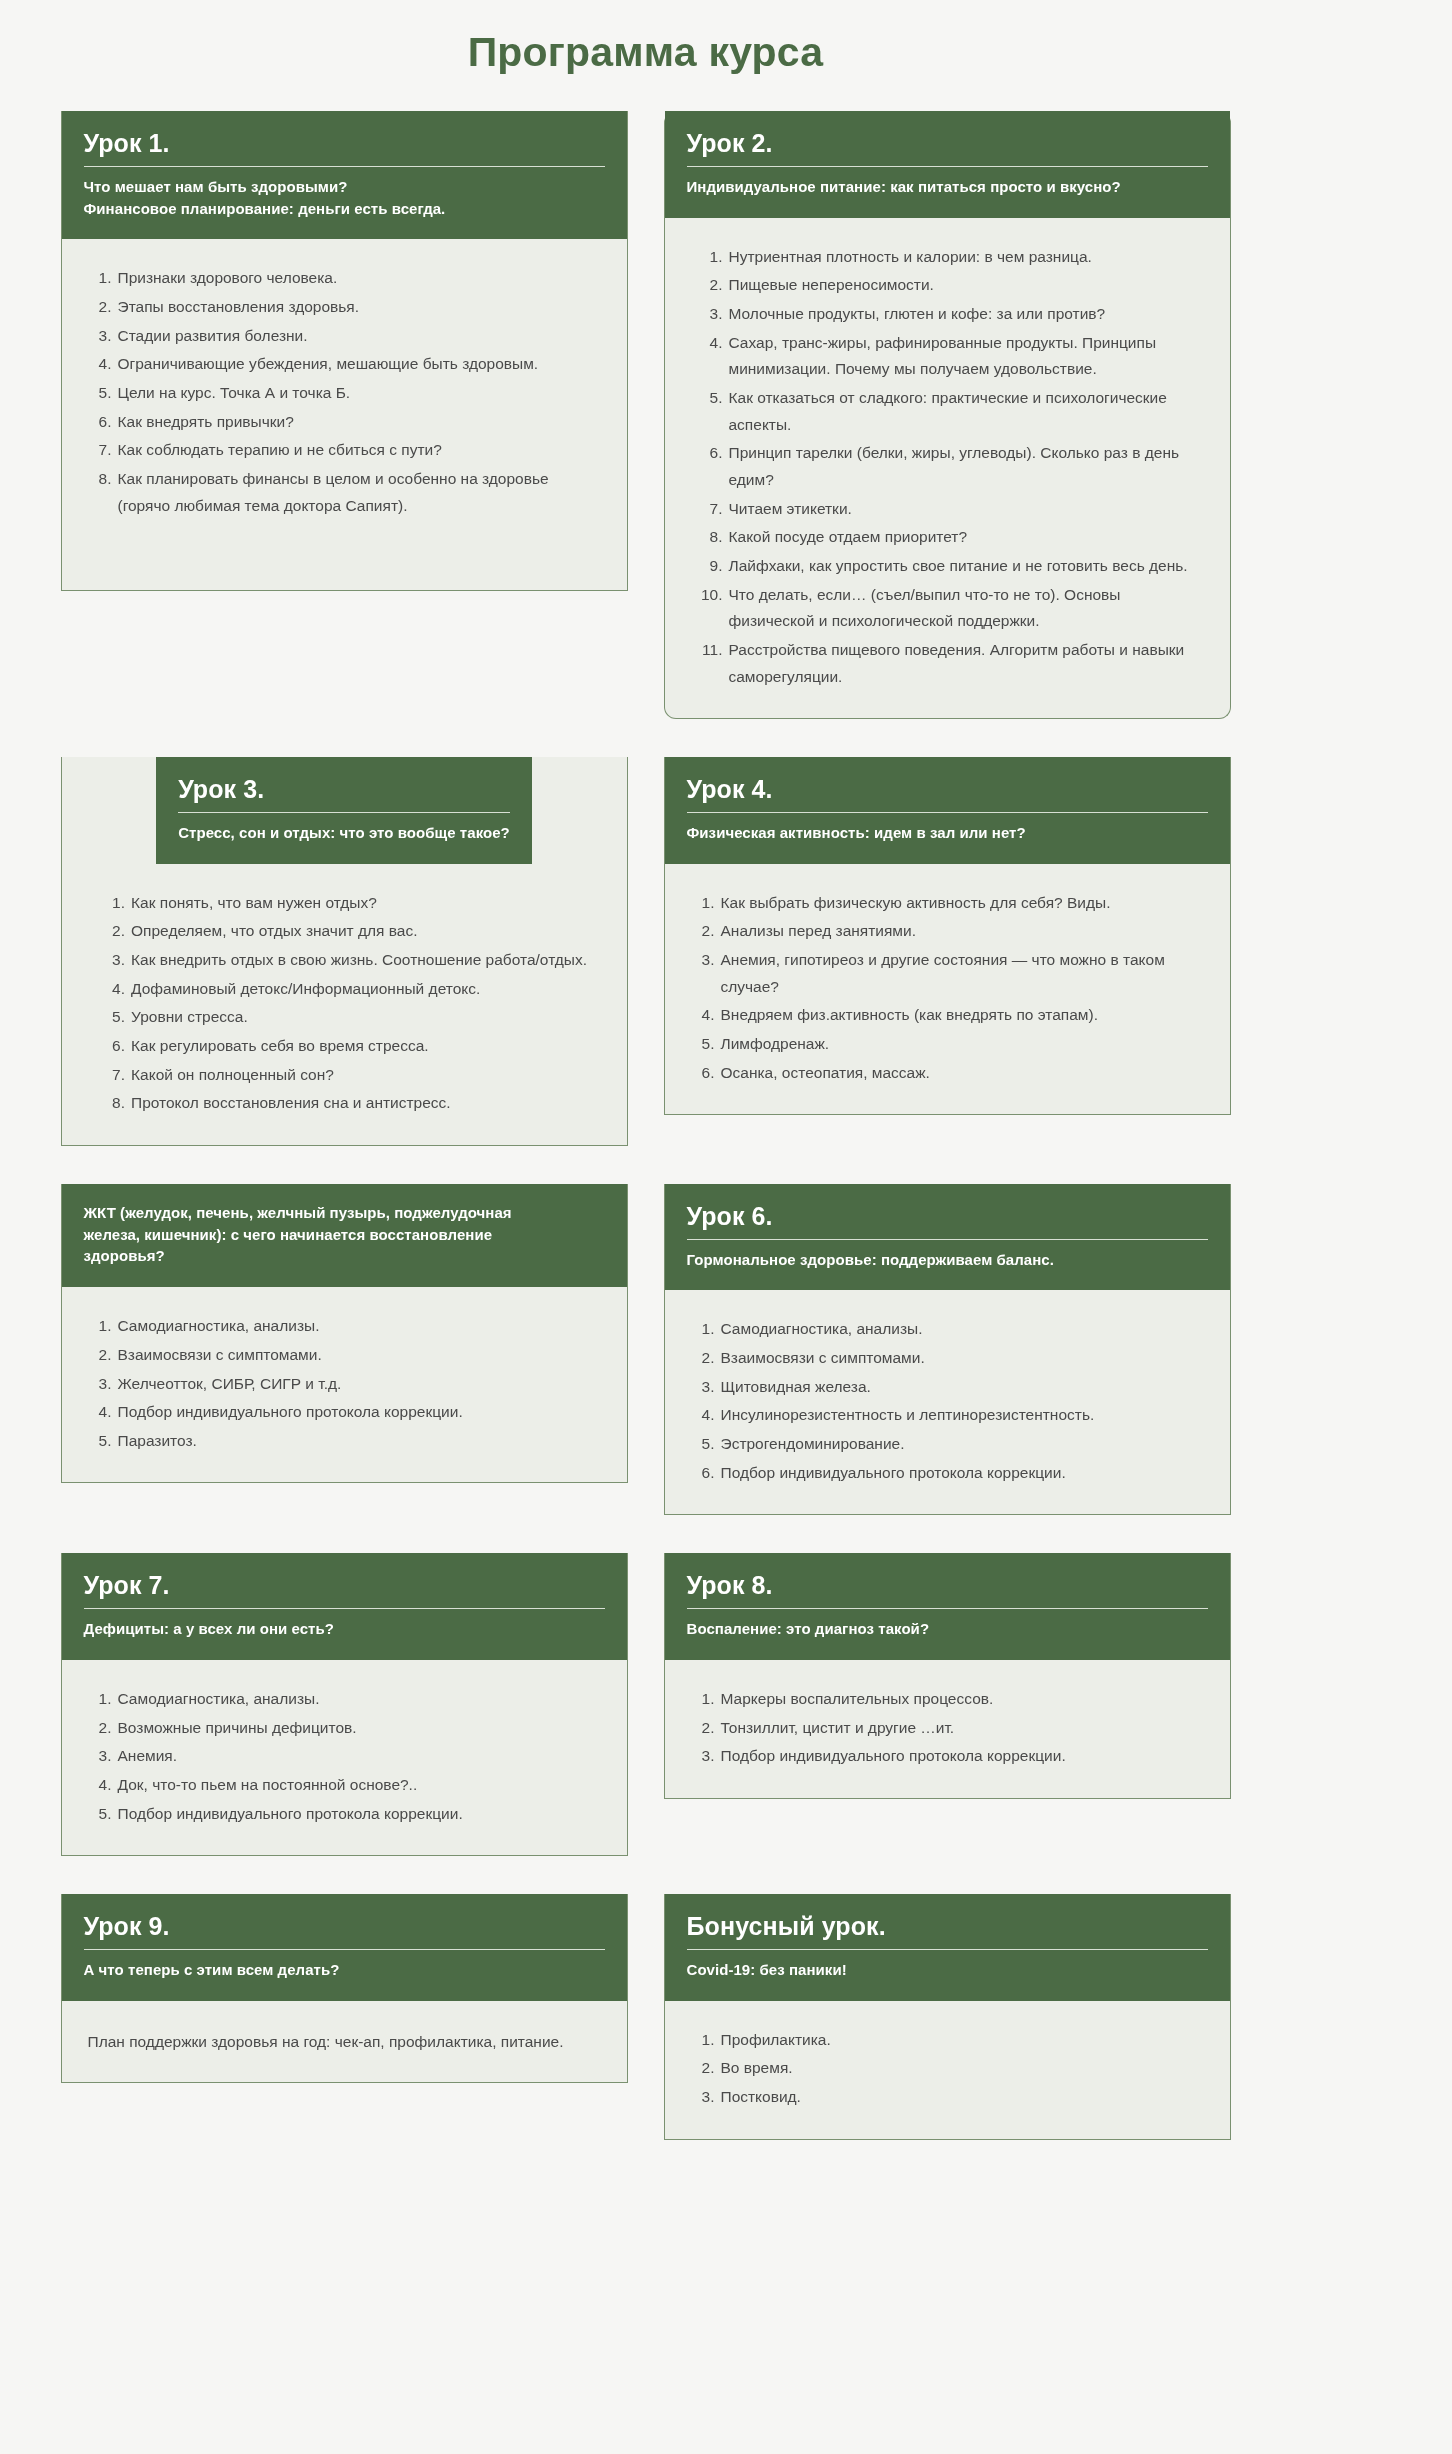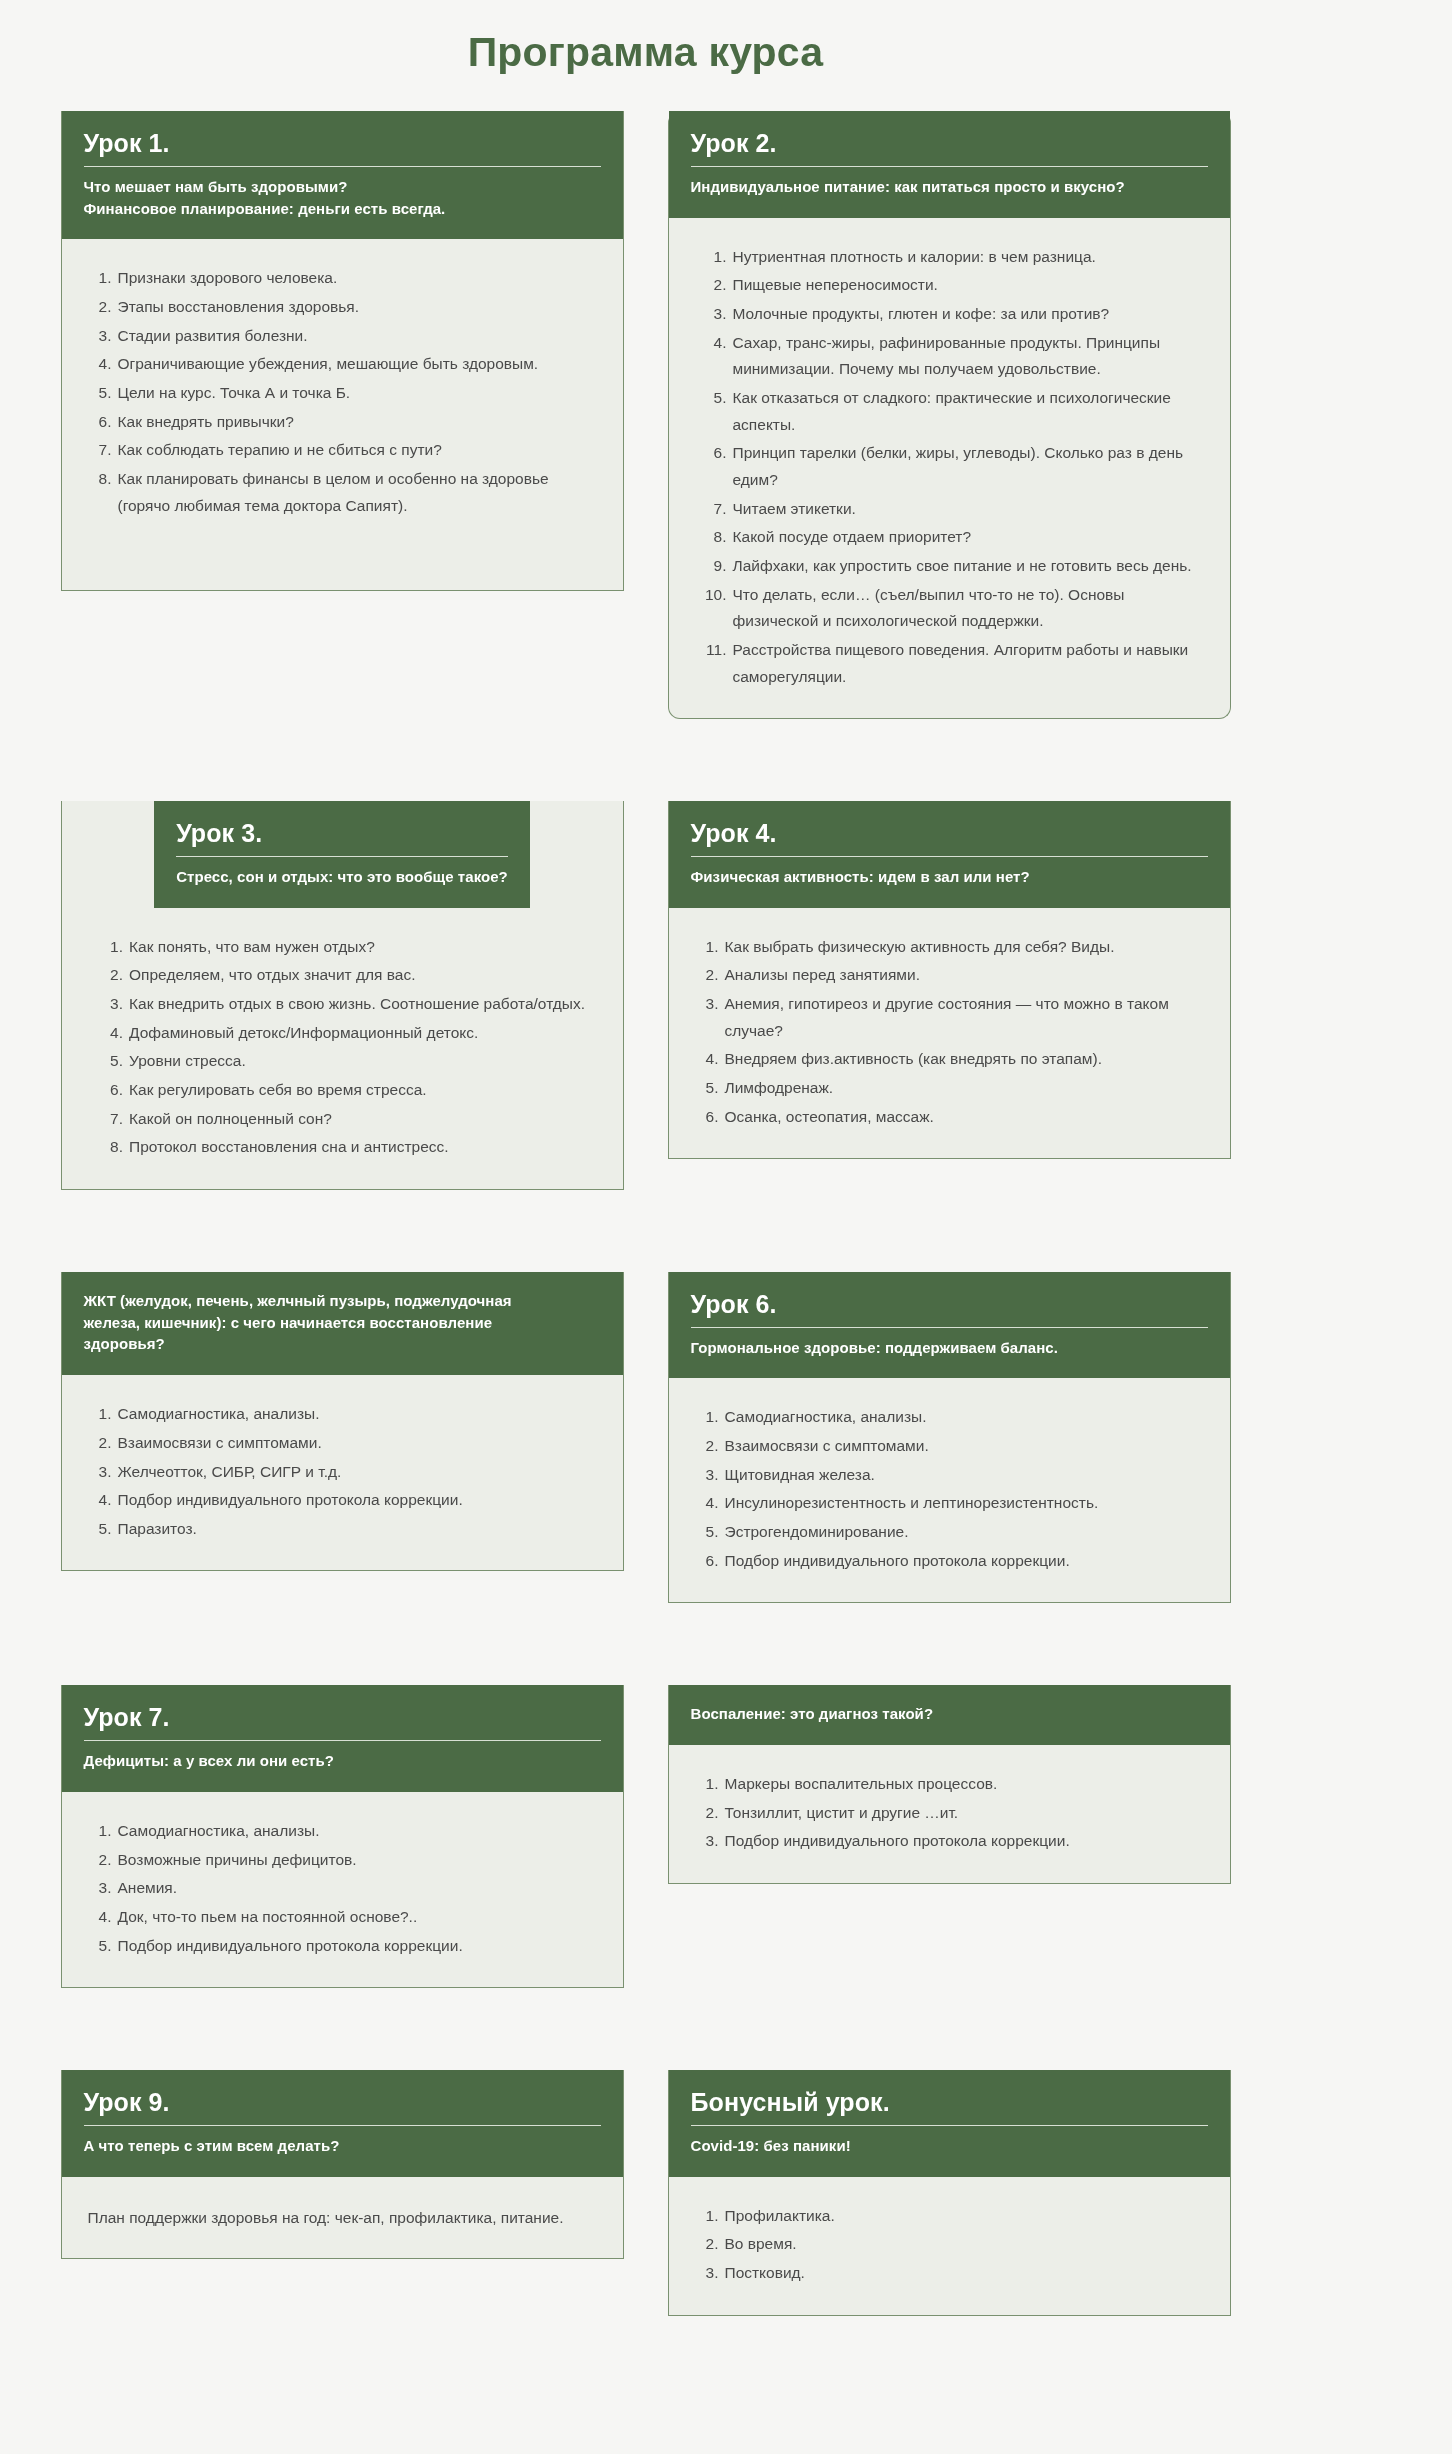--- a/index.html
+++ b/index.html
@@ -30,21 +30,20 @@
     line-height: 1.2;
   }
   .grid {
     width: 1170px;
     margin: 0 auto;
     display: grid;
     grid-template-columns: 1fr 1fr;
     column-gap: 36px;
     row-gap: 0;
     align-items: start;
-    gap: 44px;
   }
   .card {
     background: #eceee8;
     border: 1px solid #7a9170;
     border-top: none;
     box-sizing: border-box;
     display: flex;
     flex-direction: column;
     margin-bottom: 38px;
   }
@@ -268,20 +267,21 @@
           <li>Возможные причины дефицитов.</li>
           <li>Анемия.</li>
           <li>Док, что-то пьем на постоянной основе?..</li>
           <li>Подбор индивидуального протокола коррекции.</li>
         </ol>
       </div>
     </div>
 
     <div class="card" data-card="8">
       <div class="card-header">
+        <div class="card-lesson">Урок 8.</div>
         <div class="card-subtitle">
           <div>Воспаление: это диагноз такой?</div>
         </div>
       </div>
       <div class="card-body">
         <ol class="topics">
           <li>Маркеры воспалительных процессов.</li>
           <li>Тонзиллит, цистит и другие …ит.</li>
           <li>Подбор индивидуального протокола коррекции.</li>
         </ol>

